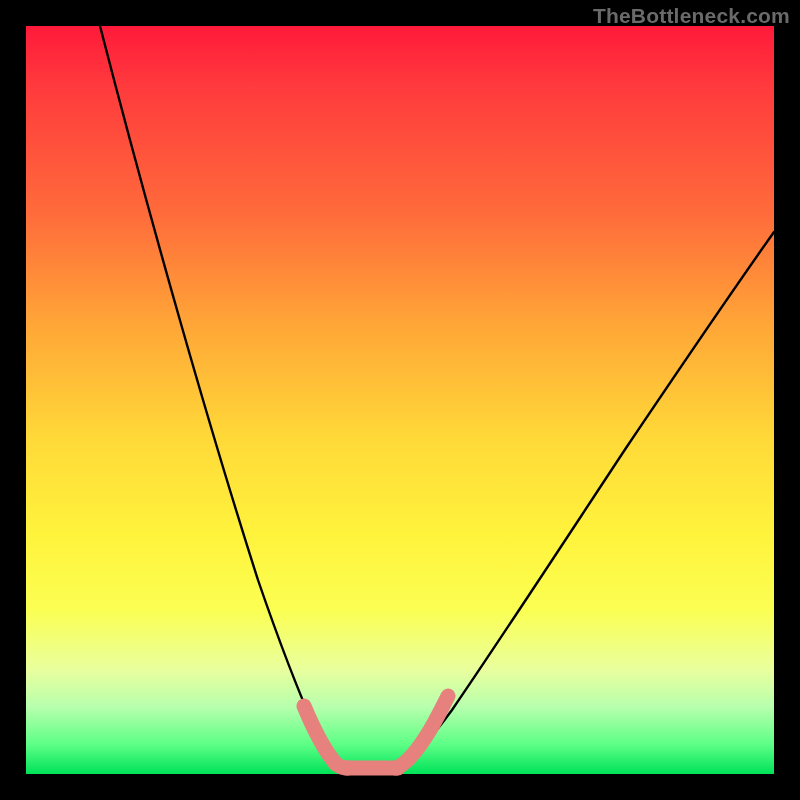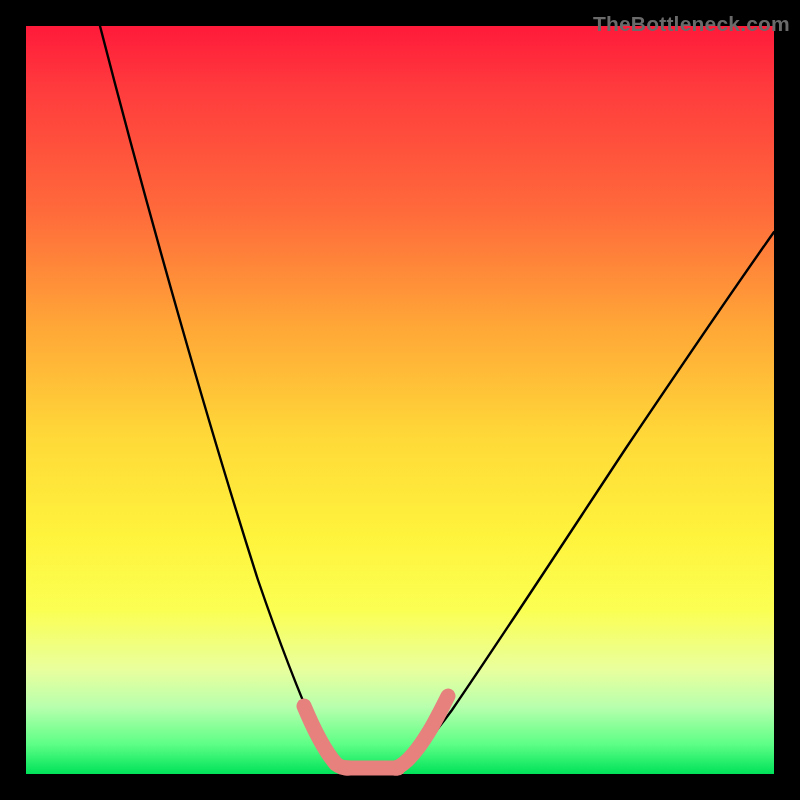--- a/index.html
+++ b/index.html
@@ -35,21 +35,21 @@
       #fff33c 68%,
       #fbff52 78%,
       #e9ff9d 86%,
       #b8ffad 91%,
       #5eff86 96%,
       #00e259 100%
     );
   }
   .watermark {
     position: absolute;
-    top: 12px;
+    top: 4px;
     right: 10px;
     font-family: Arial, Helvetica, sans-serif;
     font-size: 21px;
     font-weight: 600;
     color: #6a6a6a;
     letter-spacing: 0.2px;
   }
   svg.curves {
     position: absolute;
     top: 0;

